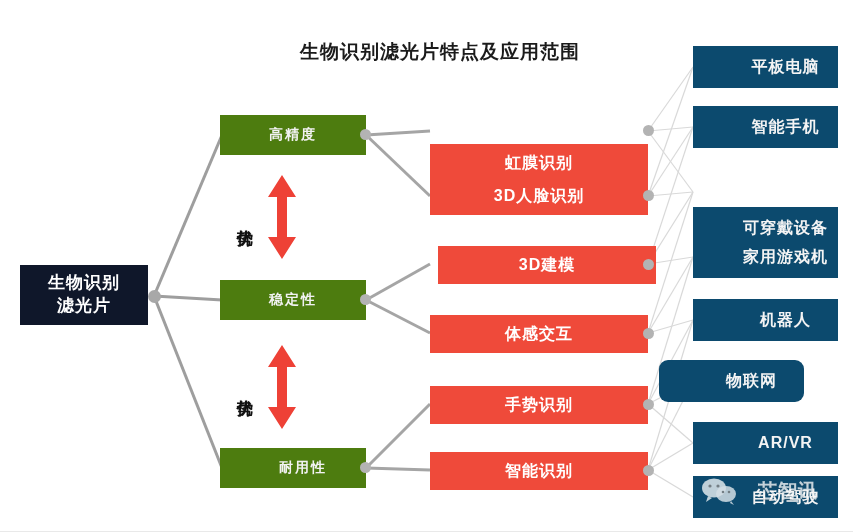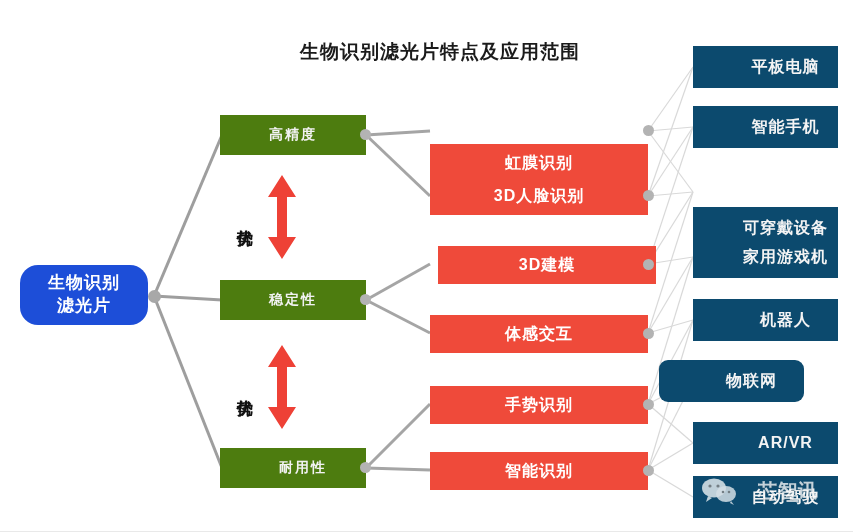--- a/index.html
+++ b/index.html
@@ -19,22 +19,22 @@
 
   .node{position:absolute;display:flex;align-items:center;justify-content:center;text-align:center;box-sizing:border-box;}
 
   #title{
     position:absolute;left:180px;top:38px;width:520px;height:28px;
     display:flex;align-items:center;justify-content:center;
     font-size:19px;font-weight:bold;color:#1b1b1b;letter-spacing:1px;
   }
 
   .root-node{
-    background:#1d4ed8;color:#ffffff;font-size:17px;font-weight:bold;
-    line-height:1.35;letter-spacing:1px;border-radius:18px;
+    background:#0f172a;color:#ffffff;font-size:17px;font-weight:bold;
+    line-height:1.35;letter-spacing:1px;
   }
 
   .feature-node{
     background:#4d7c0f;color:#f2f2f2;font-size:14px;font-weight:bold;letter-spacing:2px;
   }
 
   .app-node{
     background:#ef4a3a;color:#ffffff;font-size:16px;font-weight:bold;letter-spacing:1px;
   }
 

